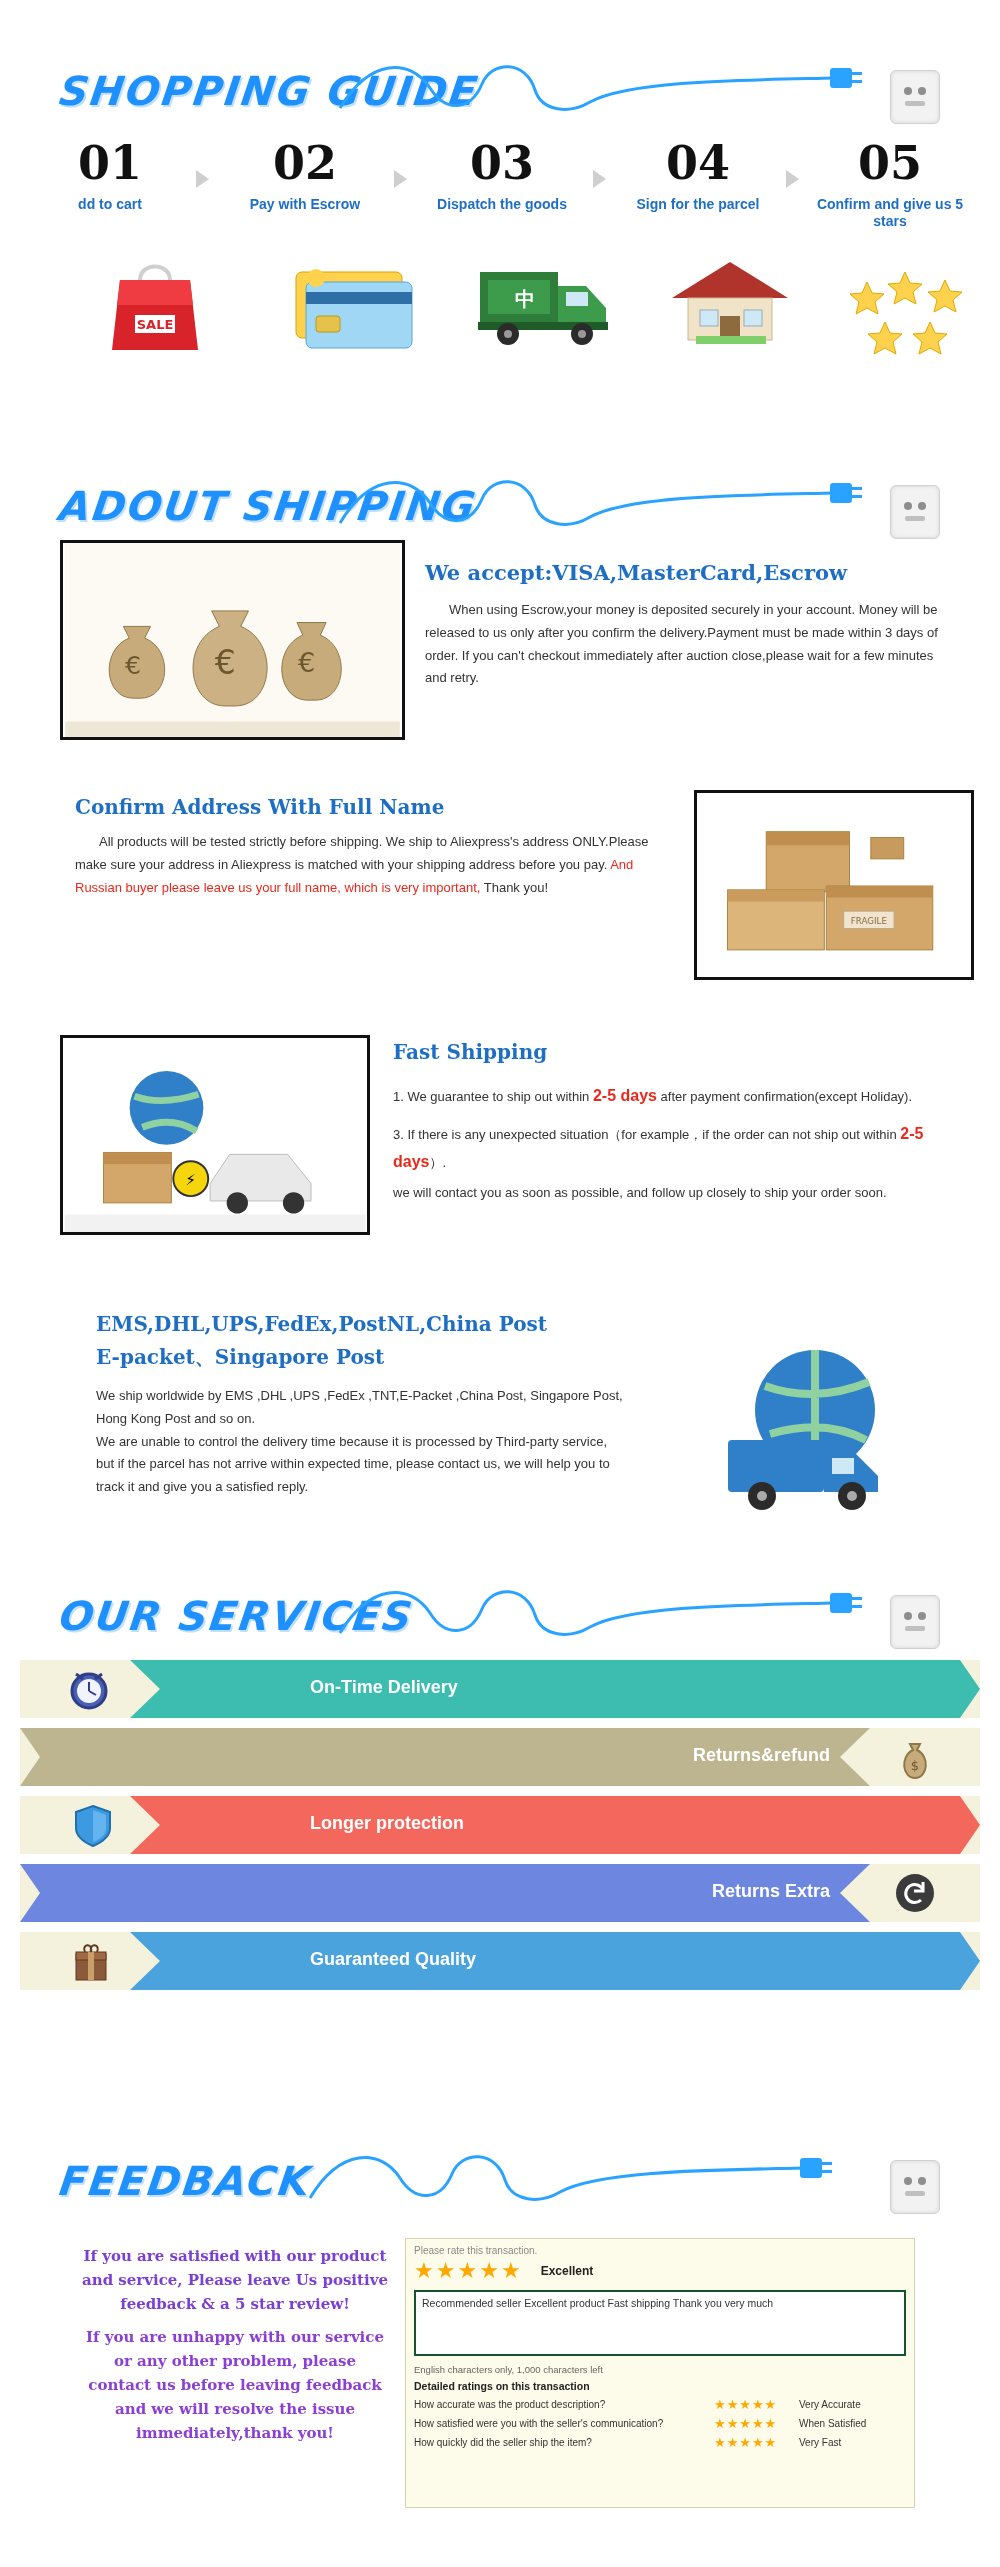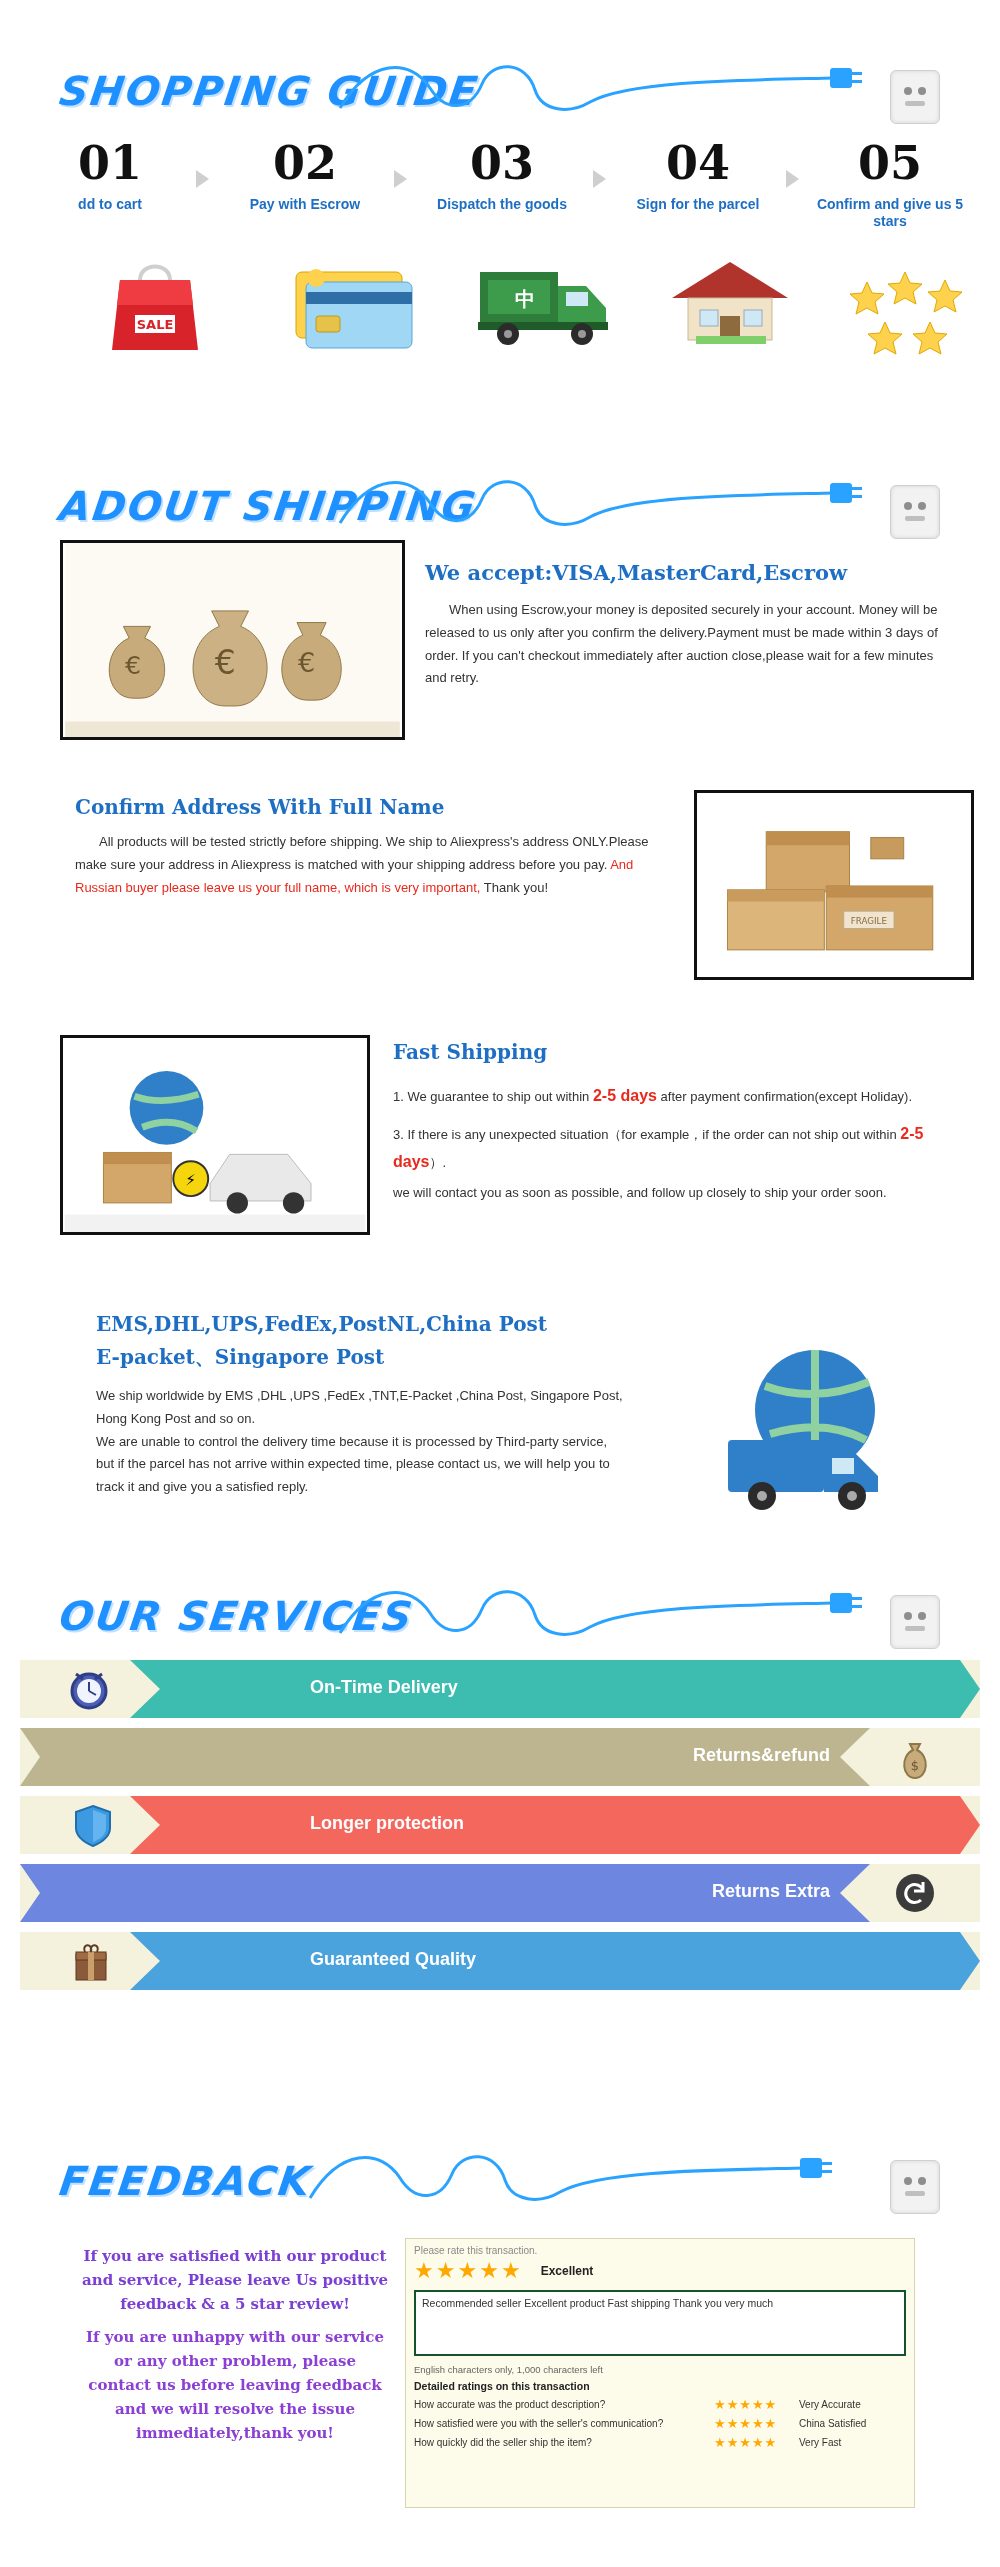--- a/index.html
+++ b/index.html
@@ -432,21 +432,21 @@
     <div class="fb-strong">Detailed ratings on this transaction</div>
 
     <div class="fb-row">
       <span class="q">How accurate was the product description?</span>
       <span class="s">★★★★★</span>
       <span class="v">Very Accurate</span>
     </div>
     <div class="fb-row">
       <span class="q">How satisfied were you with the seller's communication?</span>
       <span class="s">★★★★★</span>
-      <span class="v">China Satisfied</span>
+      <span class="v">When Satisfied</span>
     </div>
     <div class="fb-row">
       <span class="q">How quickly did the seller ship the item?</span>
       <span class="s">★★★★★</span>
       <span class="v">Very Fast</span>
     </div>
   </div>
 
 </div>
 

